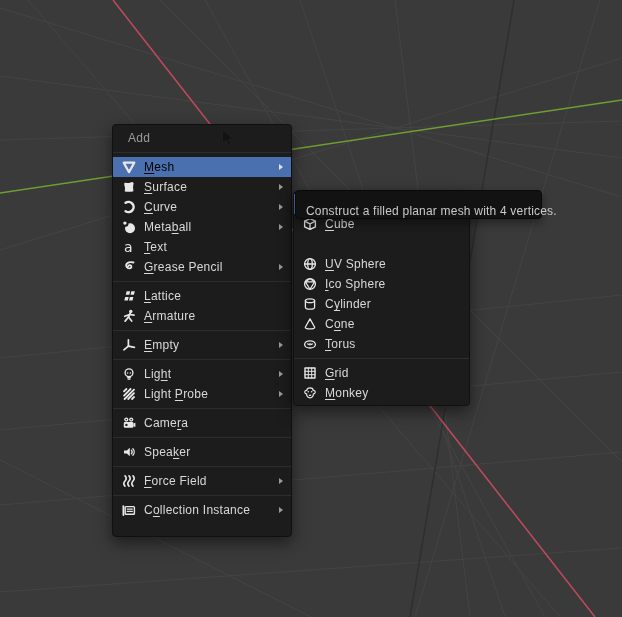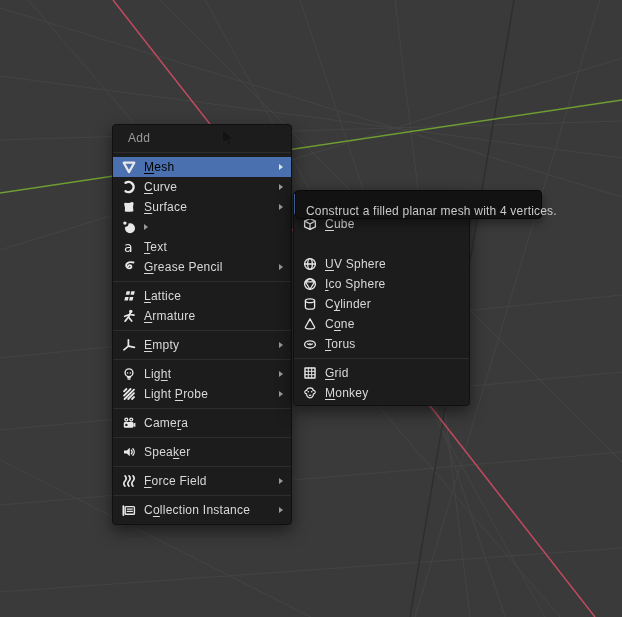--- a/index.html
+++ b/index.html
@@ -6,21 +6,21 @@
     --viewport-bg:#3a3a3a; --grid:#444444; --menu-bg:#1c1c1c; --menu-border:#101010;
     --sep:#2d2d2d; --item-text:#d9d9d9; --header-text:#9a9a9a; --hl:#4a70af;
     --tooltip-bg:#121212; --tooltip-text:#c9c9c9; --icon:#e8e8e8;
   }
   html,body{margin:0;padding:0;background:#222;}
   .viewport{position:relative;width:622px;height:617px;background:var(--viewport-bg);
     overflow:hidden;font-family:"Liberation Sans",sans-serif;-webkit-font-smoothing:antialiased;}
   .bg-svg{position:absolute;left:0;top:0;z-index:0;}
   .menu-panel{position:absolute;background:var(--menu-bg);border:1px solid var(--menu-border);
     border-radius:4px;box-shadow:0 6px 16px rgba(0,0,0,.5);z-index:2;box-sizing:border-box;}
-  #add-menu{left:112px;top:124px;width:180px;padding-bottom:4px;}
+  #add-menu{left:112px;top:124px;width:180px;padding-bottom:16px;}
   #mesh-submenu{left:293px;top:155px;width:177px;padding:2px 0;margin-top:36px;}
   .menu-title{height:26px;display:flex;align-items:center;padding:0 15px;
     color:var(--header-text);font-size:12px;letter-spacing:.3px;}
   .title-sep{height:1px;background:var(--sep);margin:1px 0 4px 0;}
   .menu-item{height:20px;display:flex;align-items:center;padding:0 6px 0 7px;
     font-size:12px;color:var(--item-text);letter-spacing:.25px;cursor:default;}
   .menu-item .icon{width:17px;height:16px;margin-right:7px;display:flex;
     align-items:center;justify-content:center;flex:none;}
   .menu-item .icon svg{display:block;}
   .menu-item .label{flex:1;white-space:nowrap;overflow:hidden;}
@@ -75,43 +75,44 @@
             <svg width="16" height="16">
               <path d="M2.7 3.7 H13.3 L8 13.1 Z" stroke="#e8e8e8" fill="none" stroke-linecap="round" stroke-linejoin="round" stroke-width="2.2"></path>
             </svg>
           </span>
           <span class="label"><span class="accel">M</span>esh</span>
           <span class="sub-arrow"></span>
         </div>
         <div class="menu-item">
           <span class="icon">
             <svg width="16" height="16">
+              <path d="M3.2 5.2 Q3 3.4 5 3.8 Q7.5 4.4 9.5 3.4 Q12 2.4 12.6 4.2 Q11.6 7.5 12.4 12.2 Q8.5 13.4 3.8 12.4 Q4.4 8.5 3.2 5.2 Z" fill="#e8e8e8"></path>
+            </svg>
+          </span>
+          <span class="label"><span class="accel">S</span>urface</span>
+          <span class="sub-arrow"></span>
+        </div>
+        <div class="menu-item">
+          <span class="icon">
+            <svg width="16" height="16">
               <path d="M4.6 3.8 A5.1 5.1 0 1 1 4.6 12.2" stroke="#e8e8e8" fill="none" stroke-linecap="round" stroke-linejoin="round" stroke-width="2.5"></path>
             </svg>
           </span>
           <span class="label"><span class="accel">C</span>urve</span>
-          <span class="sub-arrow"></span>
-        </div>
-        <div class="menu-item">
-          <span class="icon">
-            <svg width="16" height="16">
-              <path d="M3.2 5.2 Q3 3.4 5 3.8 Q7.5 4.4 9.5 3.4 Q12 2.4 12.6 4.2 Q11.6 7.5 12.4 12.2 Q8.5 13.4 3.8 12.4 Q4.4 8.5 3.2 5.2 Z" fill="#e8e8e8"></path>
-            </svg>
-          </span>
-          <span class="label"><span class="accel">S</span>urface</span>
           <span class="sub-arrow"></span>
         </div>
         <div class="menu-item">
           <span class="icon">
             <svg width="16" height="16">
               <circle cx="9" cy="9.2" r="5" fill="#e8e8e8"></circle>
               <circle cx="4.6" cy="4.8" r="2.9" fill="#1c1c1c"></circle>
               <circle cx="3.9" cy="4.1" r="1.7" fill="#e8e8e8"></circle>
             </svg>
           </span>
+          <span class="label">Meta<span class="accel">b</span>all</span>
           <span class="sub-arrow"></span>
         </div>
         <div class="menu-item">
           <span class="icon">
             <span class="glyph-a">a</span>
           </span>
           <span class="label"><span class="accel">T</span>ext</span>
         </div>
         <div class="menu-item">
           <span class="icon">

